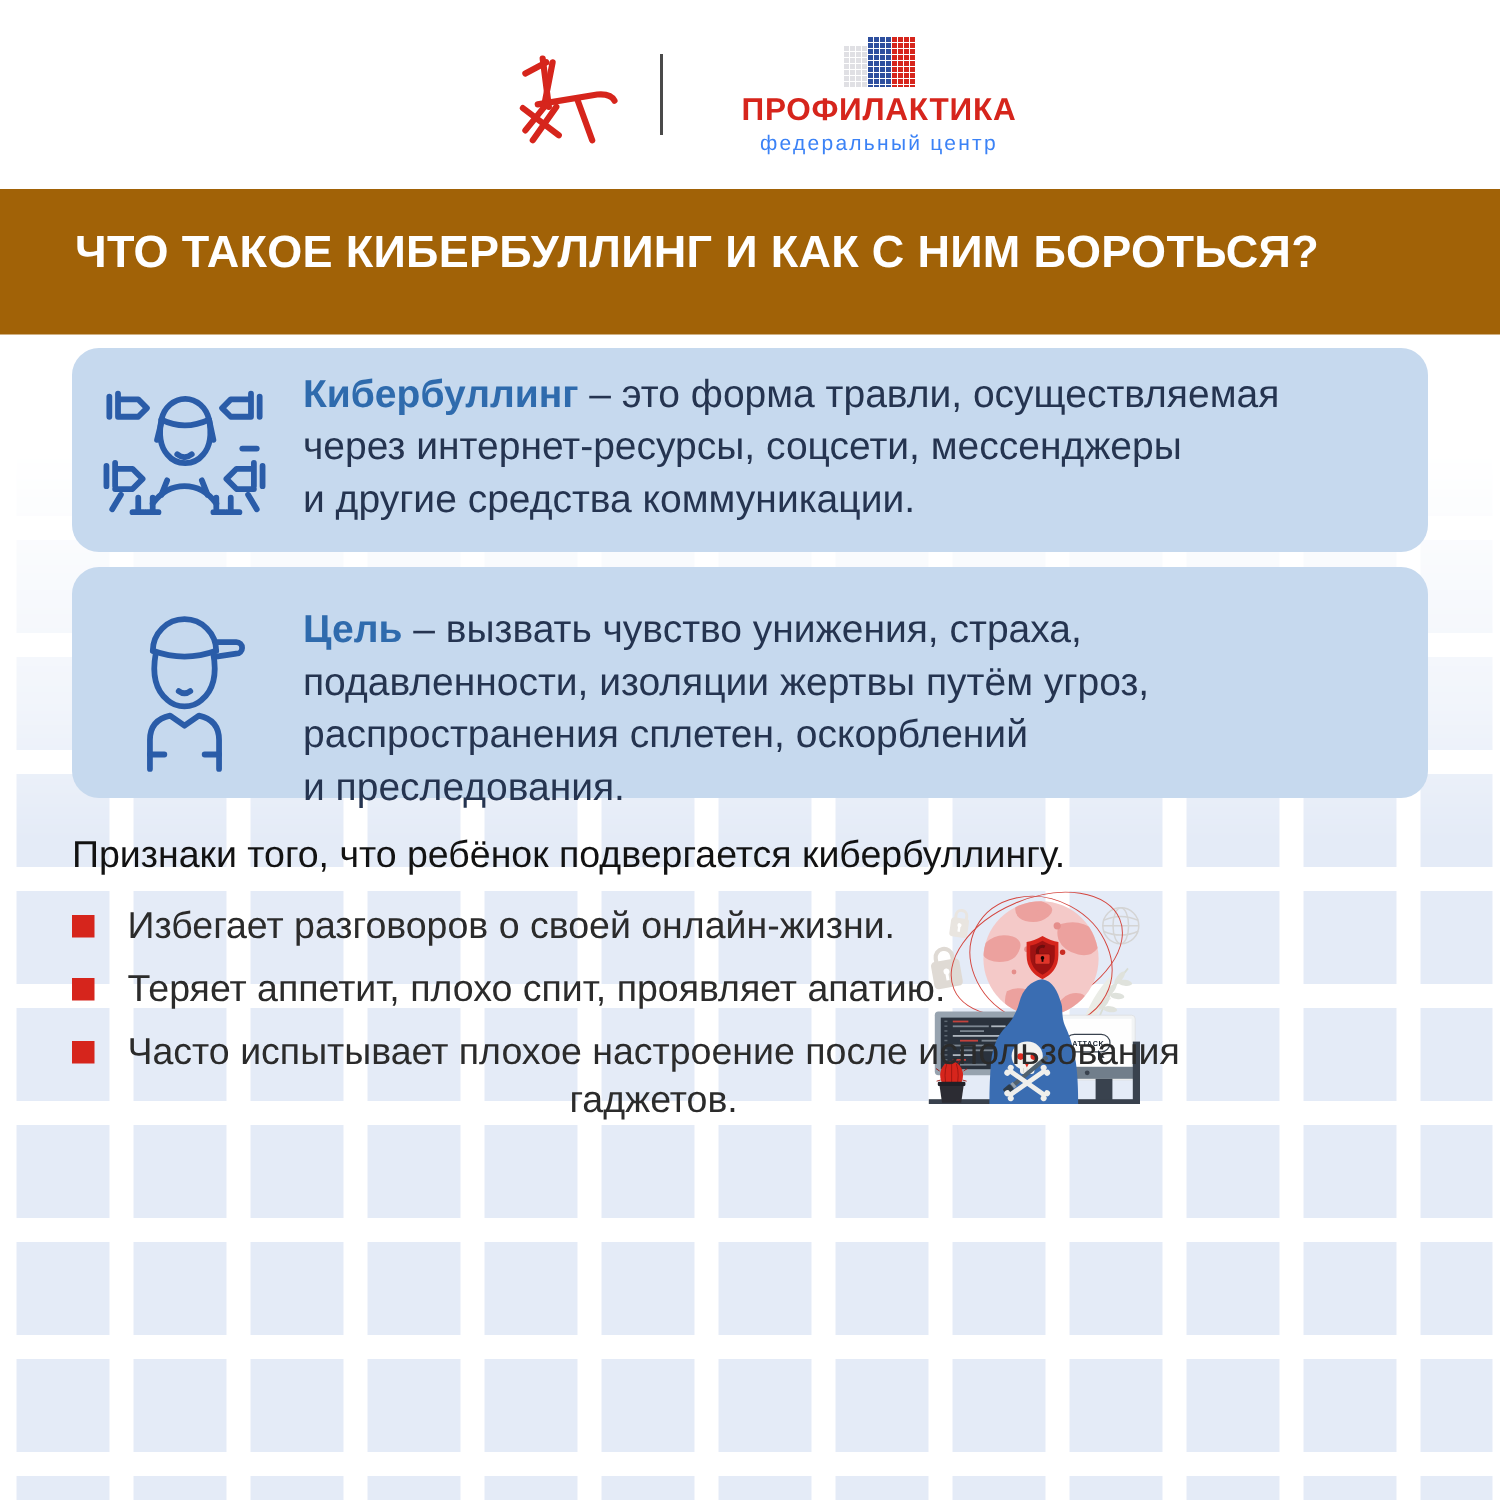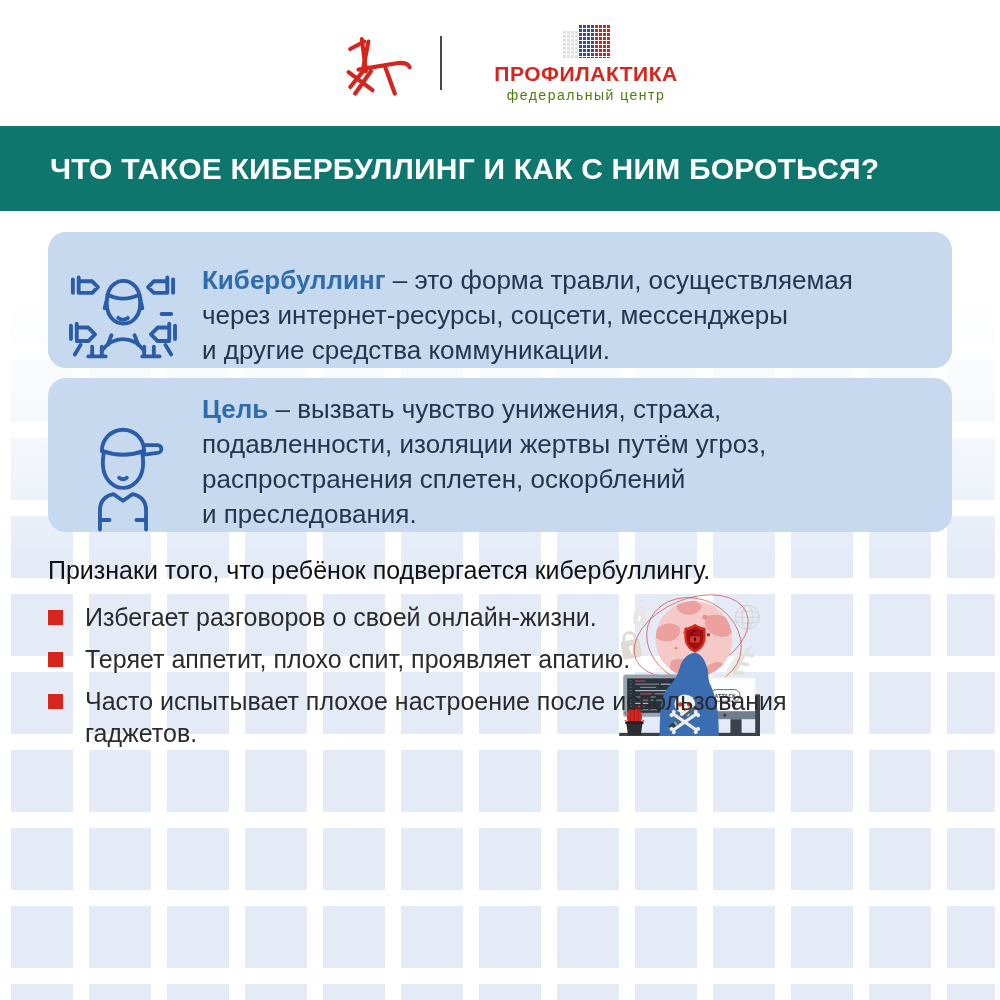--- a/index.html
+++ b/index.html
@@ -23,43 +23,43 @@
   .logo-divider{position:absolute;left:440px;top:36px;width:2px;height:54px;background:#4A4A4A;}
   .brand{position:absolute;left:478px;top:24px;width:216px;text-align:center;}
   .mosaic{display:flex;align-items:flex-end;justify-content:center;gap:0;height:34px;margin-bottom:4px;}
   .mseg{width:16px;background-image:
       repeating-linear-gradient(to right,#fff 0 1px,transparent 1px 4px),
       repeating-linear-gradient(to bottom,#fff 0 1px,transparent 1px 4px);}
   .mseg.white{height:28px;background-color:#E0E0E4;}
   .mseg.blue{height:34px;background-color:#2E4F9E;}
   .mseg.red{height:34px;background-color:#D6251C;}
   .brand-name{font-size:21px;font-weight:bold;color:#D6251C;letter-spacing:.5px;line-height:24px;}
-  .brand-sub{font-size:14px;color:#4d7c0f;letter-spacing:1.5px;line-height:18px;}
-
-  
-  .banner{position:absolute;left:0;top:126px;width:1000px;height:85px;background:#0f766e;}
+  .brand-sub{font-size:14px;color:#3b82f6;letter-spacing:1.5px;line-height:18px;}
+
+  
+  .banner{position:absolute;left:0;top:126px;width:1000px;height:97px;background:#a16207;}
   .banner h1{margin:0;padding:0 20px 0 50px;font-size:30px;line-height:85px;font-weight:bold;
              color:#fff;letter-spacing:.2px;white-space:nowrap;}
 
   
-  .card{position:absolute;left:48px;width:904px;background:#C6D9EE;border-radius:18px;display:flex;align-items:flex-end;}
+  .card{position:absolute;left:48px;width:904px;background:#C6D9EE;border-radius:18px;display:flex;}
   .card.c1{top:232px;height:136px;}
   .card.c2{top:378px;height:154px;}
   .card .icon-box{width:150px;display:flex;align-items:center;justify-content:center;flex-shrink:0;}
   .card .txt{flex:1;padding:13px 18px 0 4px;font-size:26px;line-height:35px;color:#253450;white-space:pre-line;}
-  .card.c2 .txt{padding-top:1px;}
+  .card.c2 .txt{padding-top:24px;}
   .term{font-weight:bold;color:#2F6BAD;}
 
   
   .signs{position:absolute;left:48px;top:556px;width:860px;}
   .signs h2{margin:0 0 16px 0;font-size:25px;font-weight:normal;color:#121212;white-space:nowrap;}
   .signs ul{list-style:none;margin:0;padding:0;width:800px;}
   .signs li{display:flex;gap:22px;margin-bottom:10px;font-size:25px;line-height:32px;color:#2B2B2B;}
   .bullet{width:15px;height:15px;background:#D6251C;margin-top:9px;flex-shrink:0;}
-  .signs li span{white-space:pre-line;}
+  .signs li span{white-space:pre-line;text-align:center;}
 
   .illustration{position:absolute;left:600px;top:560px;width:400px;height:440px;pointer-events:none;}
 </style>
 </head>
 <body>
 
 <div class="poster">
 
   <div class="bg-pattern"></div>
 

